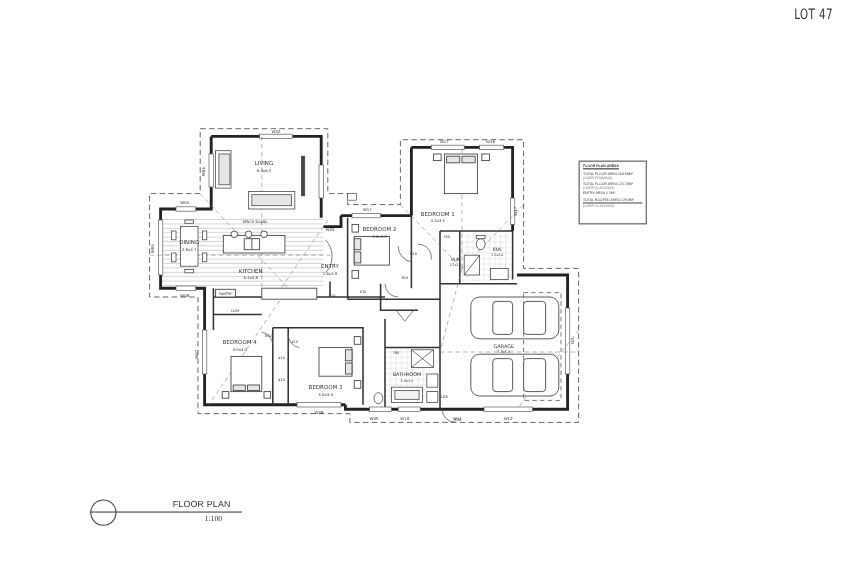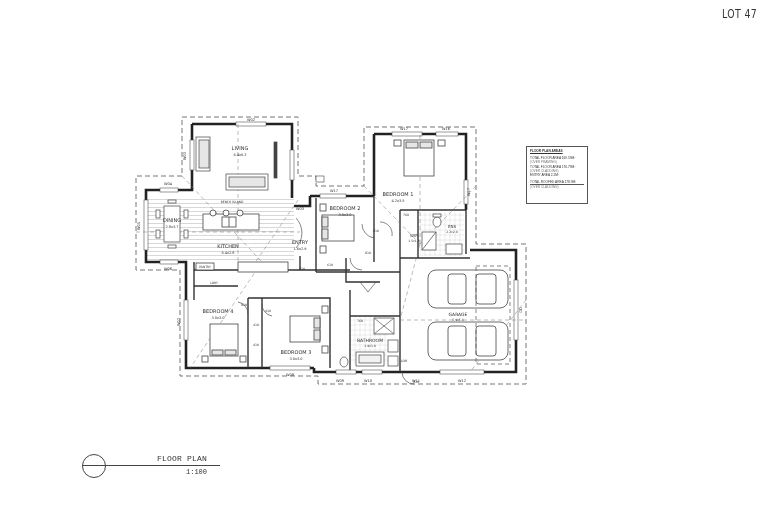--- a/index.html
+++ b/index.html
@@ -8,22 +8,22 @@
   svg.plan{position:absolute;left:0;top:0;}
   .lbl{font-family:"DejaVu Sans",sans-serif;fill:#333;}
   .areas{position:absolute;left:526px;top:146px;width:62px;height:58px;border:1px solid #555;background:#fff;padding:2px 3px;box-sizing:border-box;font-size:3.2px;line-height:4.2px;color:#333;}
   .areas .t{font-weight:bold;text-decoration:underline;margin-bottom:3px;display:block;}
   .areas .row{display:block;}
   .areas .sub{display:block;opacity:.7;}
   .areas .tot{display:block;margin-top:3px;border-bottom:1px solid #555;}
   .legend{position:absolute;left:82px;top:452px;width:150px;height:30px;}
   .legend .circle{position:absolute;left:0;top:2px;width:22px;height:22px;border:1px solid #444;border-radius:50%;}
   .legend .line{position:absolute;left:0;top:13px;width:138px;height:1px;background:#444;}
-  .legend .title{position:absolute;left:75px;top:2px;font-size:8px;font-family:Liberation Mono, monospace;color:#333;letter-spacing:0.2px;}
-  .legend .scale{position:absolute;left:104px;top:16px;font-size:7px;font-family:Liberation Mono, monospace;color:#333;}
+  .legend .title{position:absolute;left:75px;top:2px;font-size:8px;font-family:Liberation Sans, sans-serif;color:#333;letter-spacing:0.2px;}
+  .legend .scale{position:absolute;left:104px;top:16px;font-size:7px;font-family:Liberation Serif, serif;color:#333;}
 </style>
 </head>
 <body>
 
 <div class="lot">LOT 47</div>
 
 <svg class="plan" width="768" height="512" viewBox="0 0 768 512" xmlns="http://www.w3.org/2000/svg">
   <defs>
     <pattern id="floorboards" width="4" height="4" patternUnits="userSpaceOnUse">
       <line x1="0" y1="3.5" x2="4" y2="3.5" stroke="#bdbdbd" stroke-width="0.6"></line>

